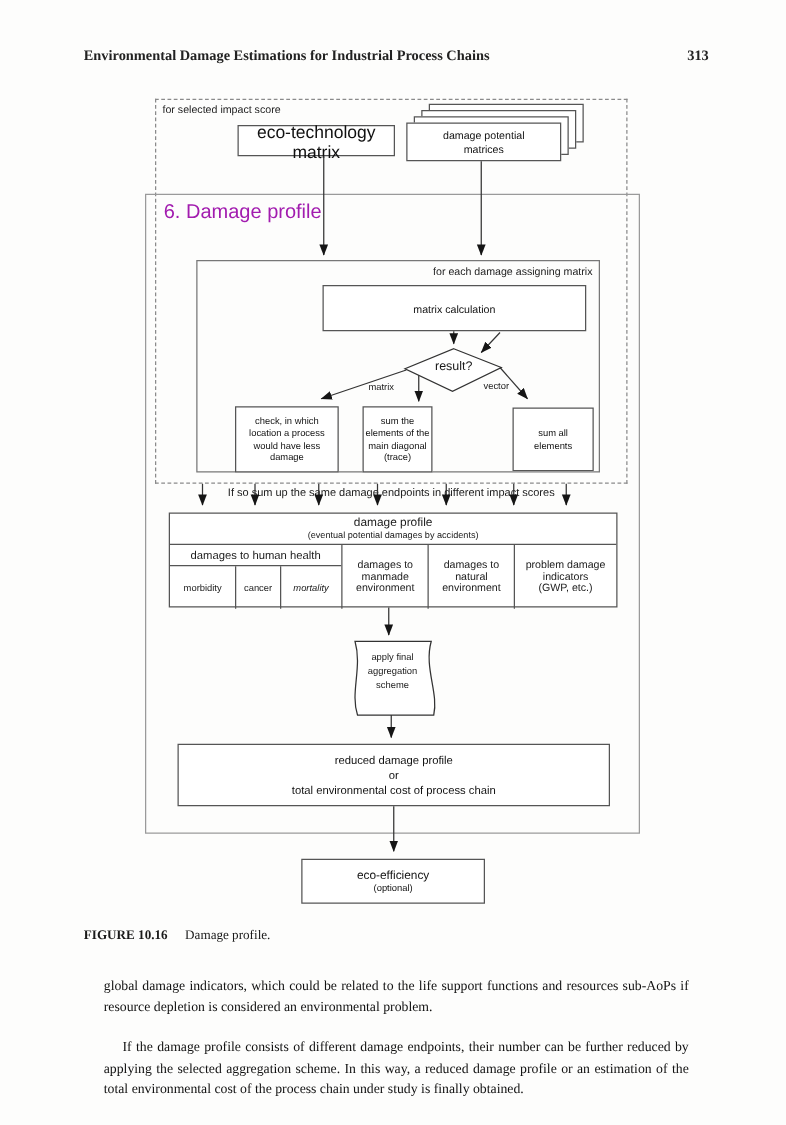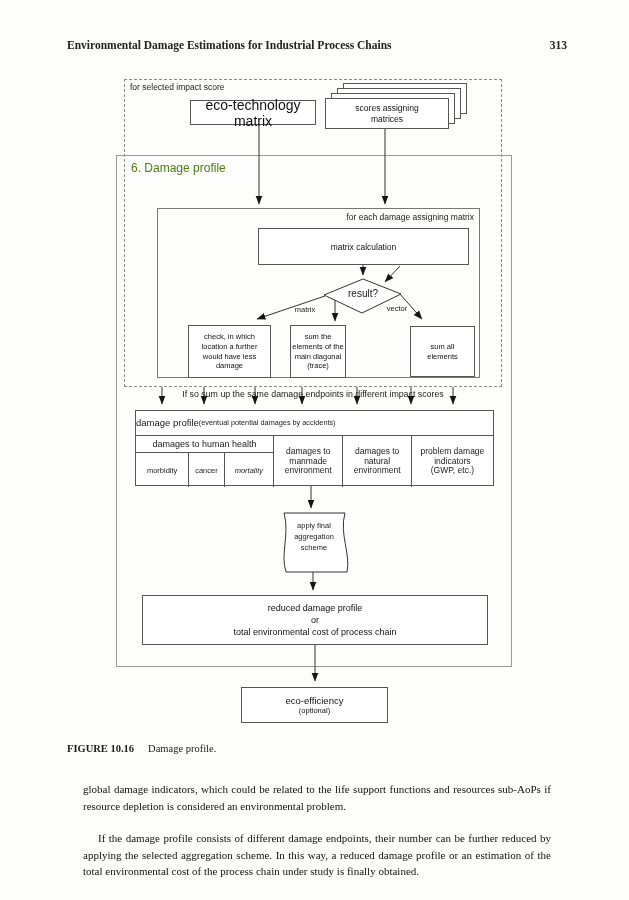--- a/index.html
+++ b/index.html
@@ -5,32 +5,32 @@
   html,body{margin:0;padding:0;}
   body{width:629px;height:900px;background:#fdfdfc;position:relative;overflow:hidden;
        font-family:"Liberation Sans",sans-serif;color:#1a1a1a;}
   .abs{position:absolute;box-sizing:border-box;}
   
   .runhead{left:67px;top:39px;width:500px;display:flex;justify-content:space-between;
            font-family:"Liberation Serif",serif;font-size:11.5px;font-weight:600;color:#222;}
   
   .dashedbox{left:124px;top:79px;width:378px;height:308px;border:1px dashed #8a8a8a;background:transparent;}
   .solidbox{left:116px;top:155px;width:396px;height:512px;border:1px solid #9a9a9a;background:transparent;}
-  .sectlabel{font-size:12px;color:#4d7c0f;}
+  .sectlabel{font-size:16px;color:#a21caf;}
   .slabel{font-size:8.5px;color:#222;}
   .fbox{border:1px solid #555;background:#fff;display:flex;flex-direction:column;
         align-items:center;justify-content:center;text-align:center;color:#111;}
   .pre{white-space:pre-line;}
   .svglayer{left:0;top:0;z-index:3;pointer-events:none;}
   .z4{z-index:4;}
   .z1{z-index:1;}
   
   .dtable{left:135px;top:410px;width:359px;height:76px;border:1px solid #555;background:#fff;z-index:2;}
-  .trow1{height:24px;border-bottom:1px solid #555;display:flex;flex-direction:row;
-         align-items:center;line-height:1.1;}
+  .trow1{height:24px;border-bottom:1px solid #555;display:flex;flex-direction:column;
+         align-items:center;justify-content:center;line-height:1.1;}
   .ttitle{font-size:9.5px;}
   .tsub{font-size:7.3px;}
   .trow2{display:flex;height:51px;}
   .tcol{border-left:1px solid #555;display:flex;align-items:center;justify-content:center;
         text-align:center;font-size:8.5px;line-height:1.15;}
   .hhwrap{width:137px;display:flex;flex-direction:column;}
   .hhhead{height:16px;border-bottom:1px solid #555;display:flex;align-items:center;
           justify-content:center;font-size:9px;}
   .hhcells{flex:1;display:flex;}
   .hhcell{display:flex;align-items:center;justify-content:center;font-size:7.5px;}
@@ -55,38 +55,38 @@
 <div class="abs sectlabel" style="left:131px;top:161px;">6. Damage profile</div>
 
 <div class="abs fbox" style="left:190px;top:100px;width:126px;height:25px;font-size:14px;">
   <span>eco-technology matrix</span>
 </div>
 
 <div class="abs fbox" style="left:343px;top:83px;width:124px;height:31px;"></div>
 <div class="abs fbox" style="left:337px;top:88px;width:124px;height:31px;"></div>
 <div class="abs fbox" style="left:331px;top:93px;width:124px;height:31px;"></div>
 <div class="abs fbox pre" style="left:325px;top:98px;width:124px;height:31px;font-size:8.5px;line-height:1.25;">
-  <span class="pre">scores assigning
+  <span class="pre">damage potential
 matrices</span>
 </div>
 
 <div class="abs" style="left:157px;top:208px;width:323px;height:170px;border:1px solid #777;background:transparent;"></div>
 <div class="abs slabel" style="left:250px;top:212px;width:224px;text-align:right;">for each damage assigning matrix</div>
 
 <div class="abs fbox" style="left:258px;top:228px;width:211px;height:37px;font-size:8.5px;">
   <span>matrix calculation</span>
 </div>
 
 <div class="abs z4" style="left:324px;top:288px;width:78px;text-align:center;font-size:10px;">result?</div>
 <div class="abs" style="left:283px;top:305px;width:44px;text-align:center;font-size:7.5px;">matrix</div>
 <div class="abs" style="left:374px;top:304px;width:46px;text-align:center;font-size:7.5px;">vector</div>
 
 <div class="abs fbox" style="left:188px;top:325px;width:83px;height:53px;font-size:7.5px;line-height:1.3;">
   <span class="pre">check, in which
-location a further
+location a process
 would have less
 damage</span>
 </div>
 <div class="abs fbox" style="left:290px;top:325px;width:56px;height:53px;font-size:7.5px;line-height:1.3;">
   <span class="pre">sum the
 elements of the
 main diagonal
 (trace)</span>
 </div>
 <div class="abs fbox" style="left:410px;top:326px;width:65px;height:51px;font-size:7.5px;line-height:1.3;">

